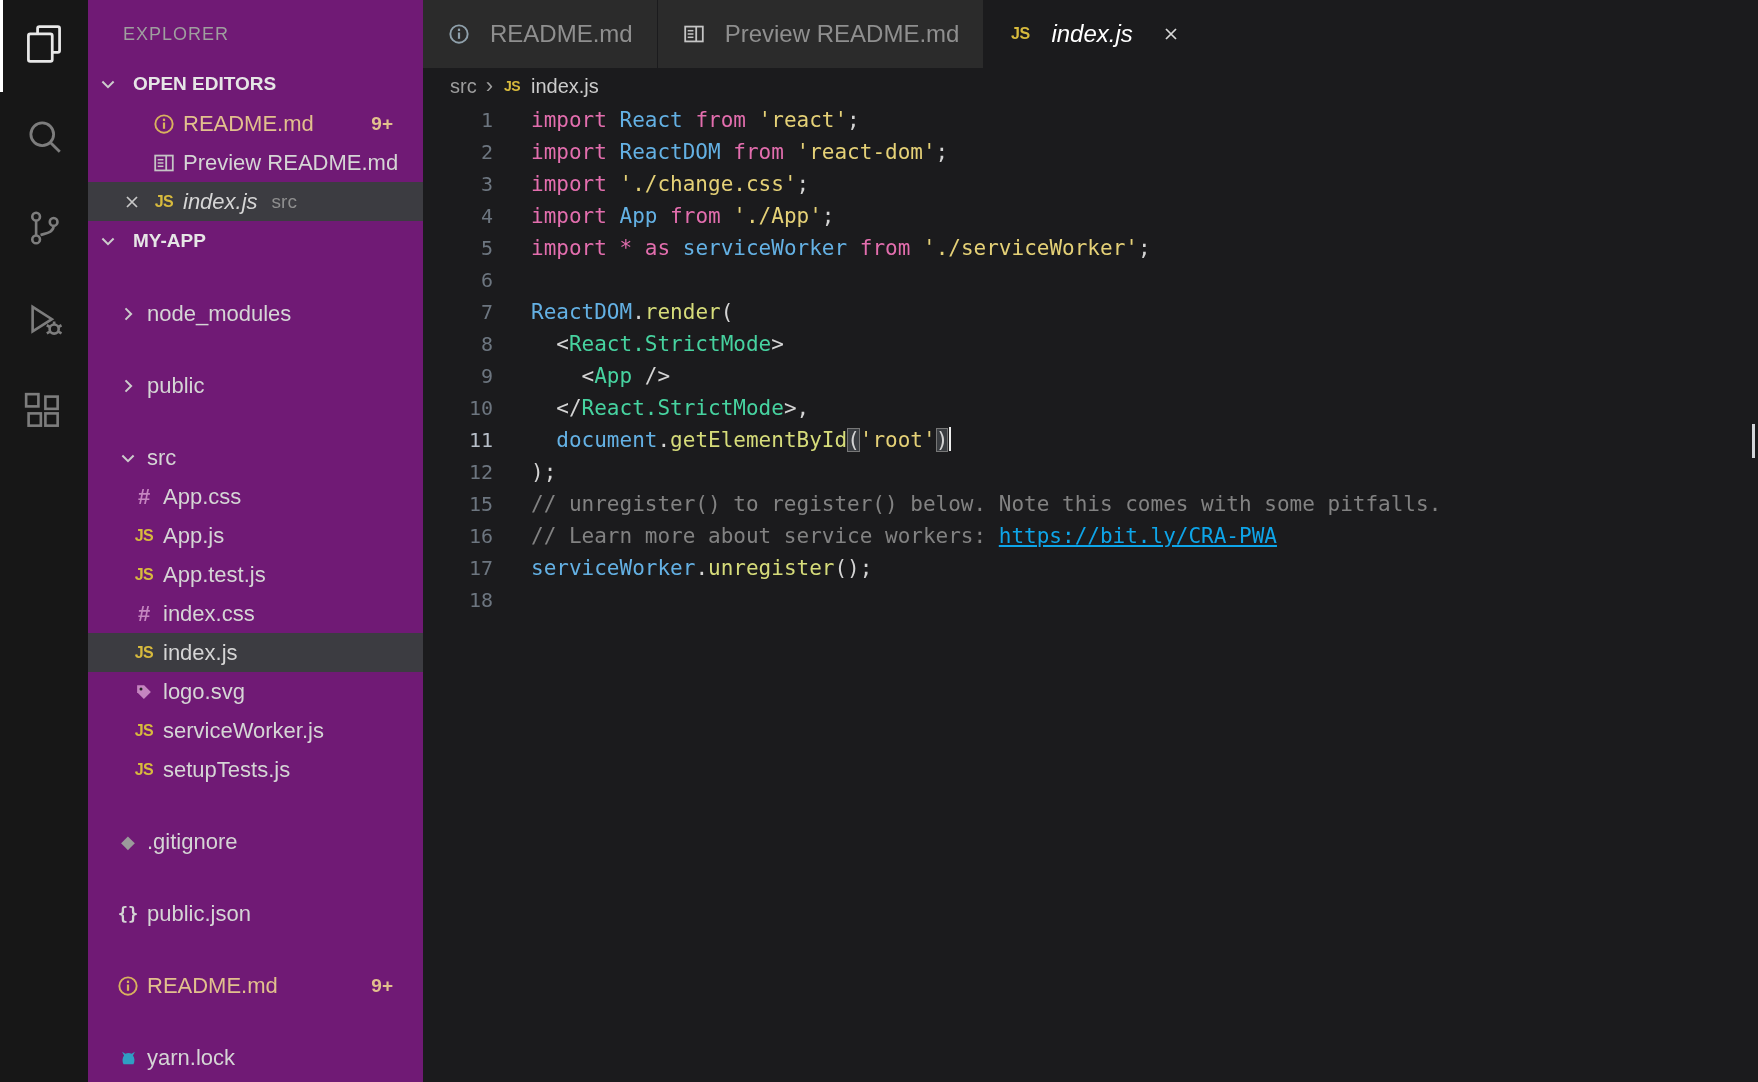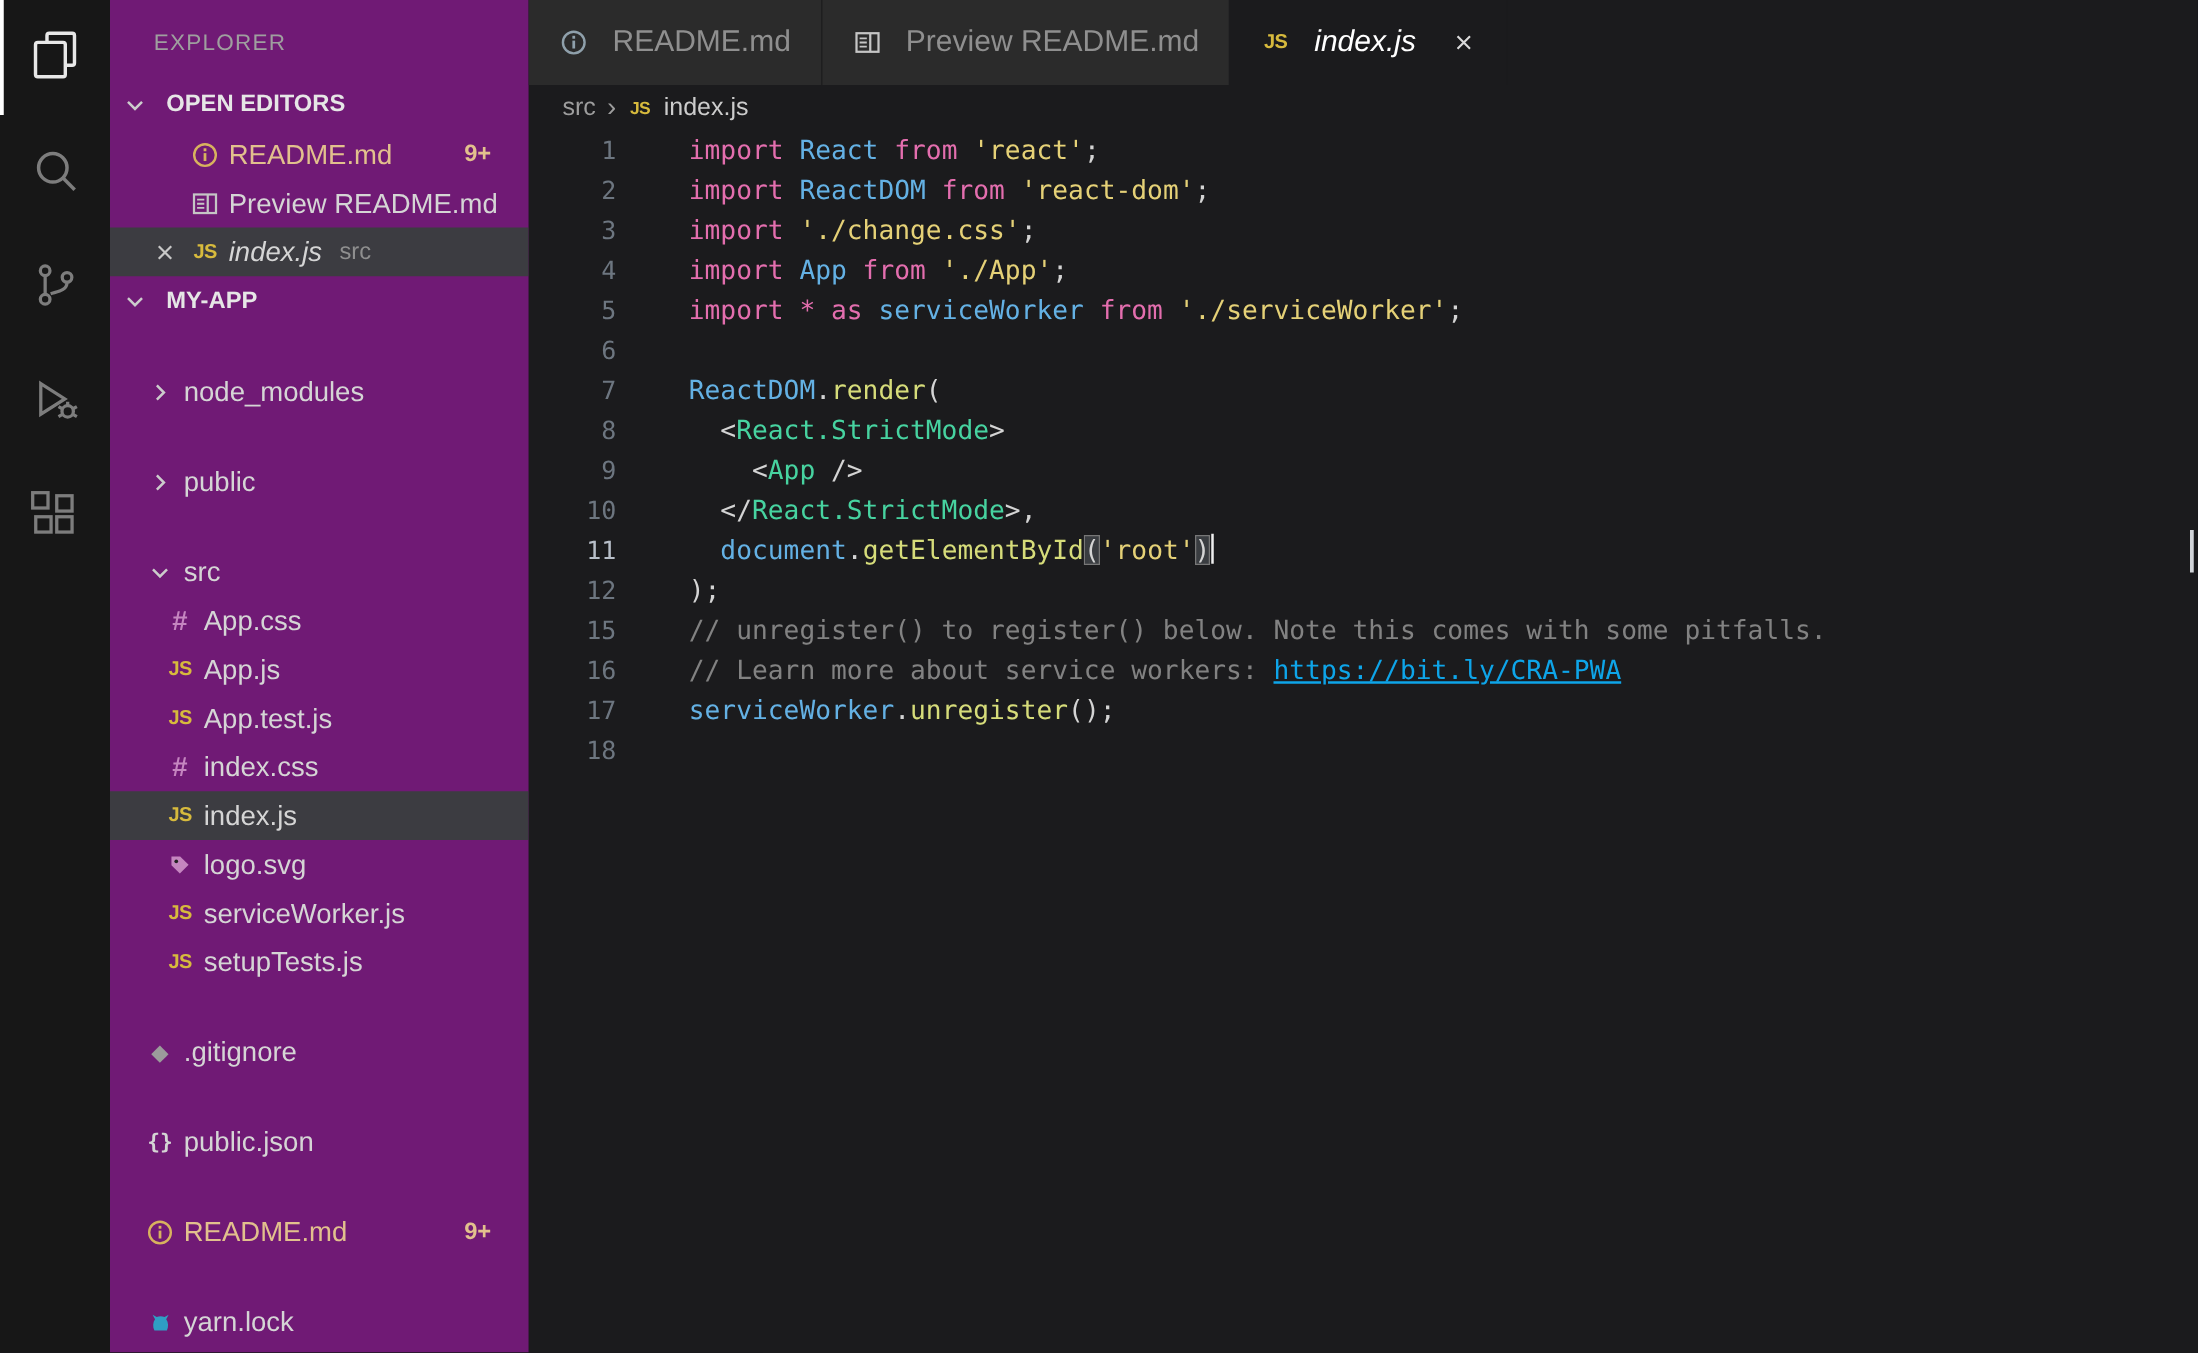--- a/index.html
+++ b/index.html
@@ -64,21 +64,21 @@
   .breadcrumb .crumb-sep { color:#9d9d9d; font-size:22px; }
   .breadcrumb .file-label { color:#cccccc; }
   .breadcrumb .icon { width:20px; margin-right:0; }
   .breadcrumb .tf-js { font-size:14px; }
 
   
   .editor { flex:1; position:relative; background:#1b1b1d; overflow:hidden;
     font-family:"DejaVu Sans Mono", monospace; }
   .code-line { display:flex; height:32px; line-height:32px; font-size:21px; white-space:pre; }
   .ln { width:70px; text-align:right; flex-shrink:0; color:#6d7680; font-size:20px; }
-  .code { margin-left:58px; }
+  .code { margin-left:38px; }
   .code-line.cursor-line .ln { color:#b8bfc9; }
 
   .tok.k { color:#e36eae; }
   .tok.v { color:#64b1e4; }
   .tok.s { color:#e5d177; }
   .tok.f { color:#d6dc7a; }
   .tok.j { color:#47d3a0; }
   .tok.p { color:#d4d4d4; }
   .tok.c { color:#828282; }
   .tok.l { color:#0ea5e9; text-decoration:underline; }

